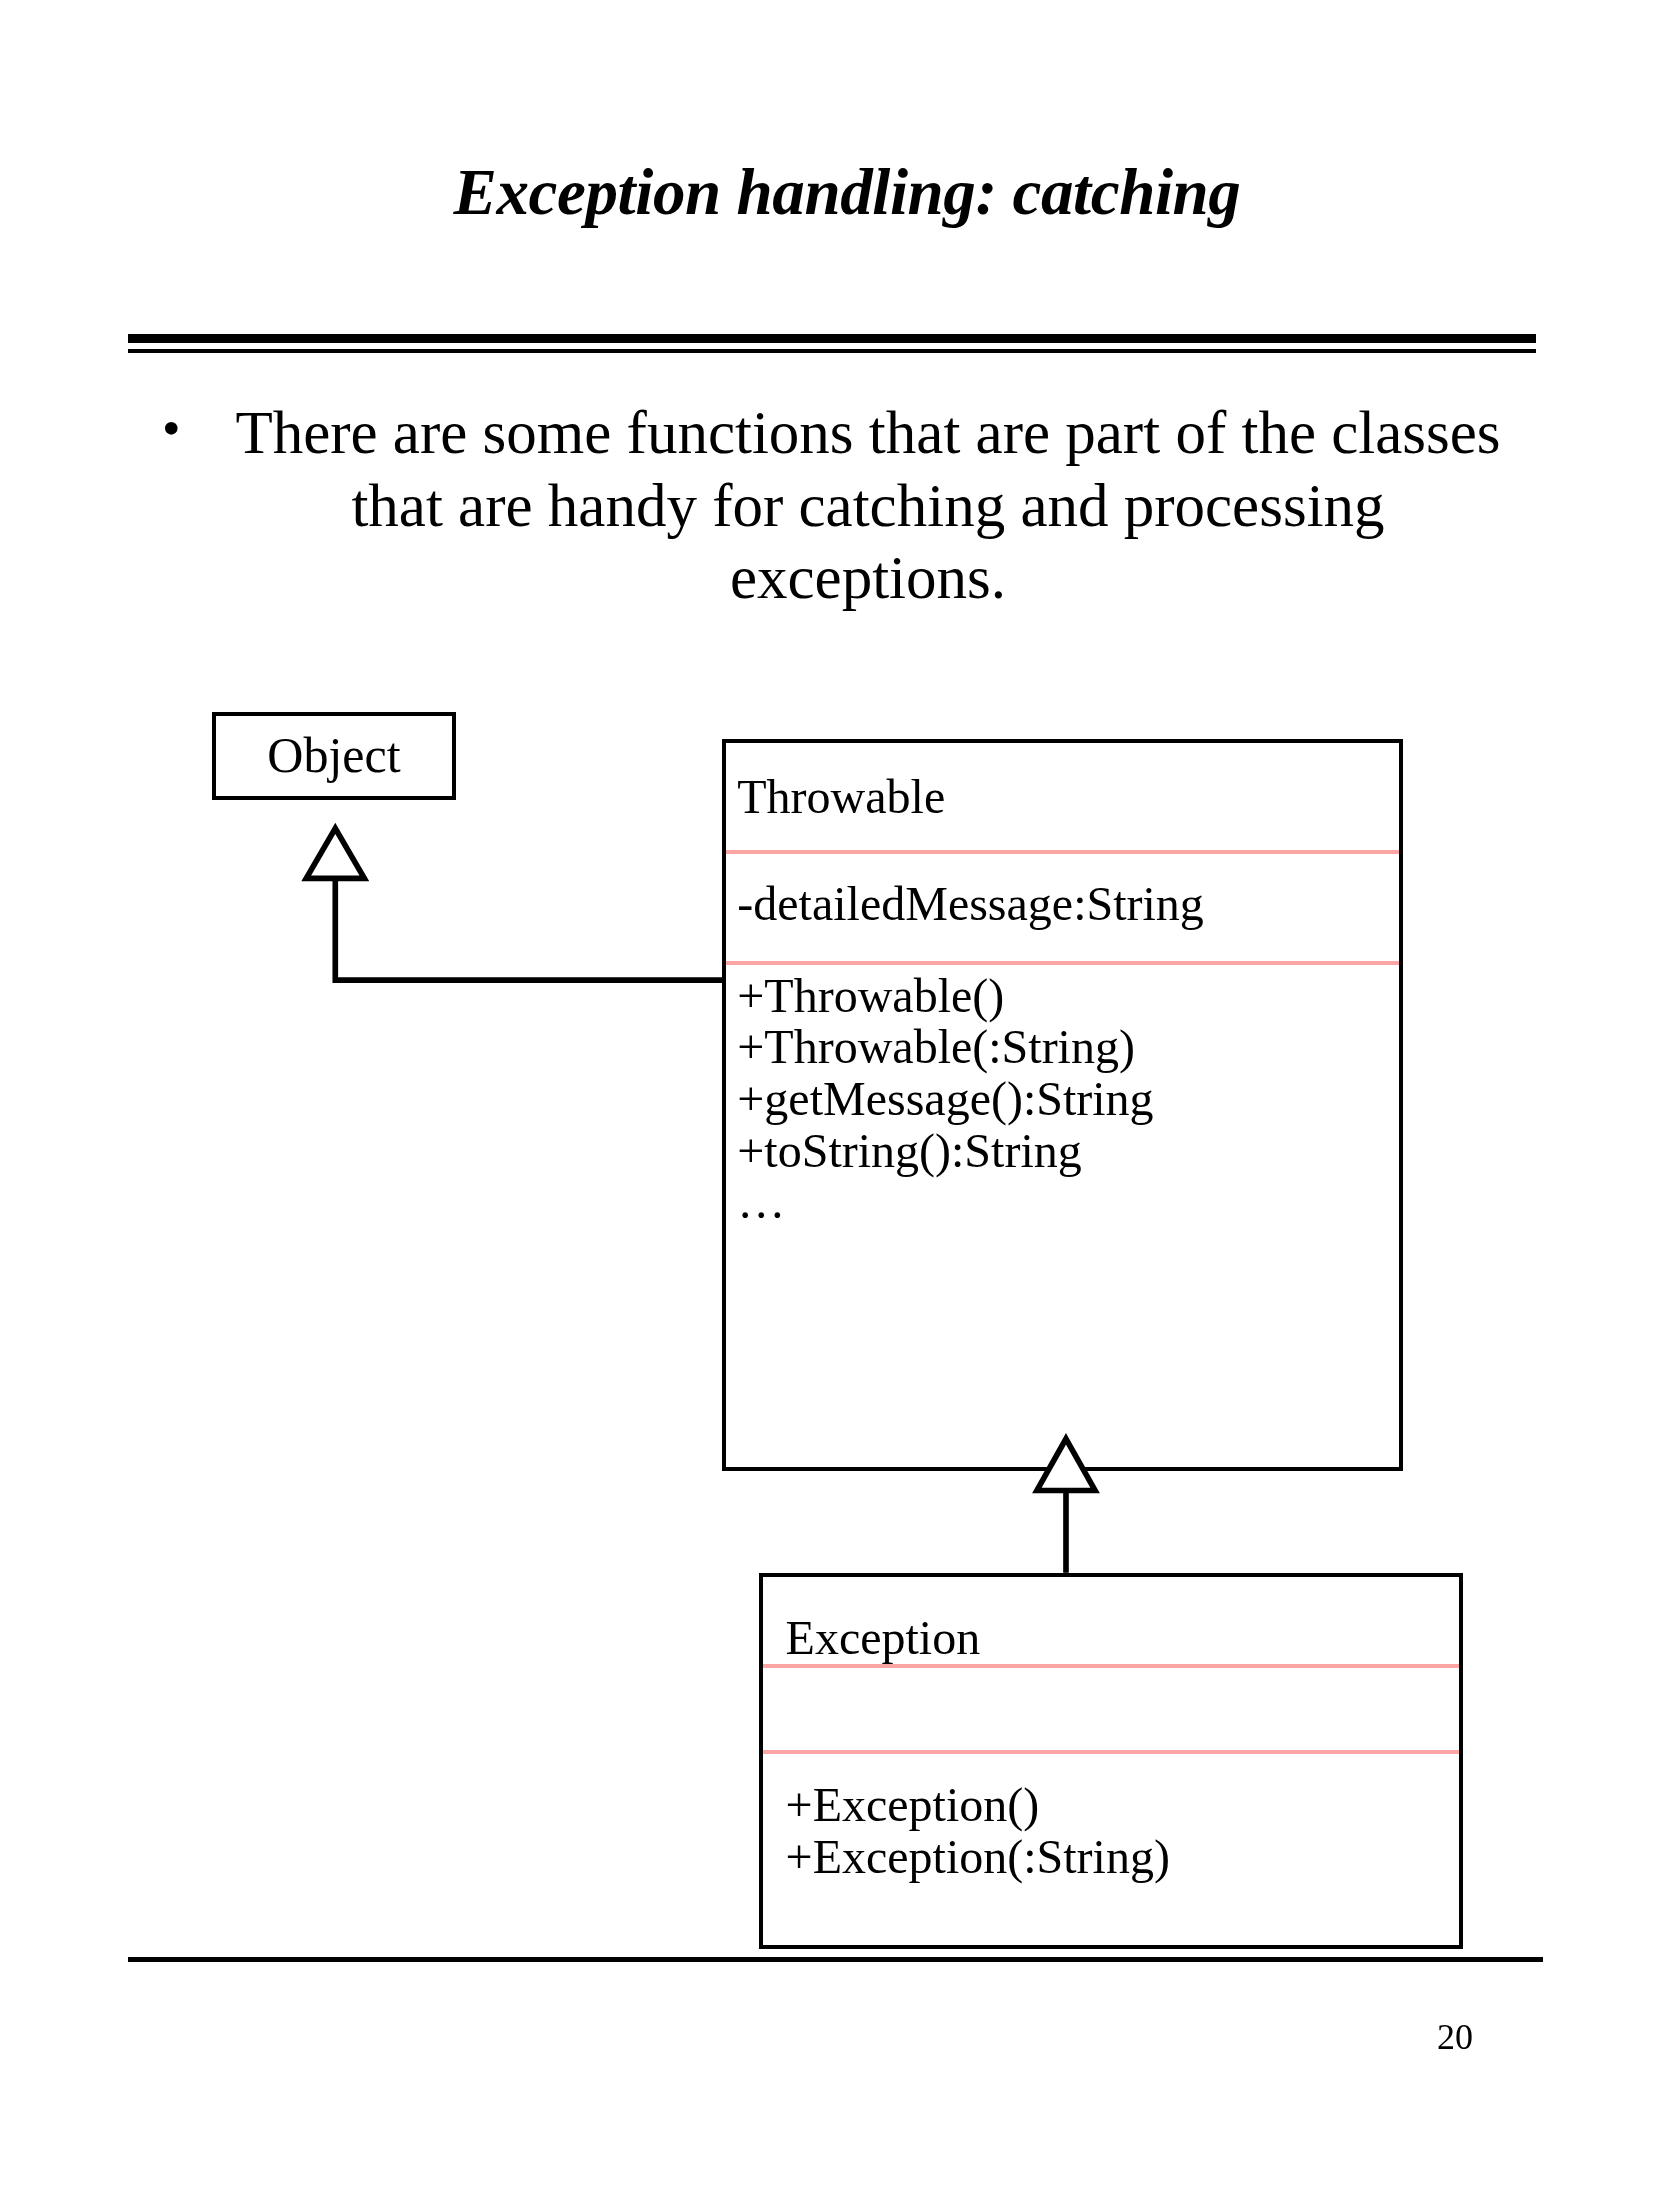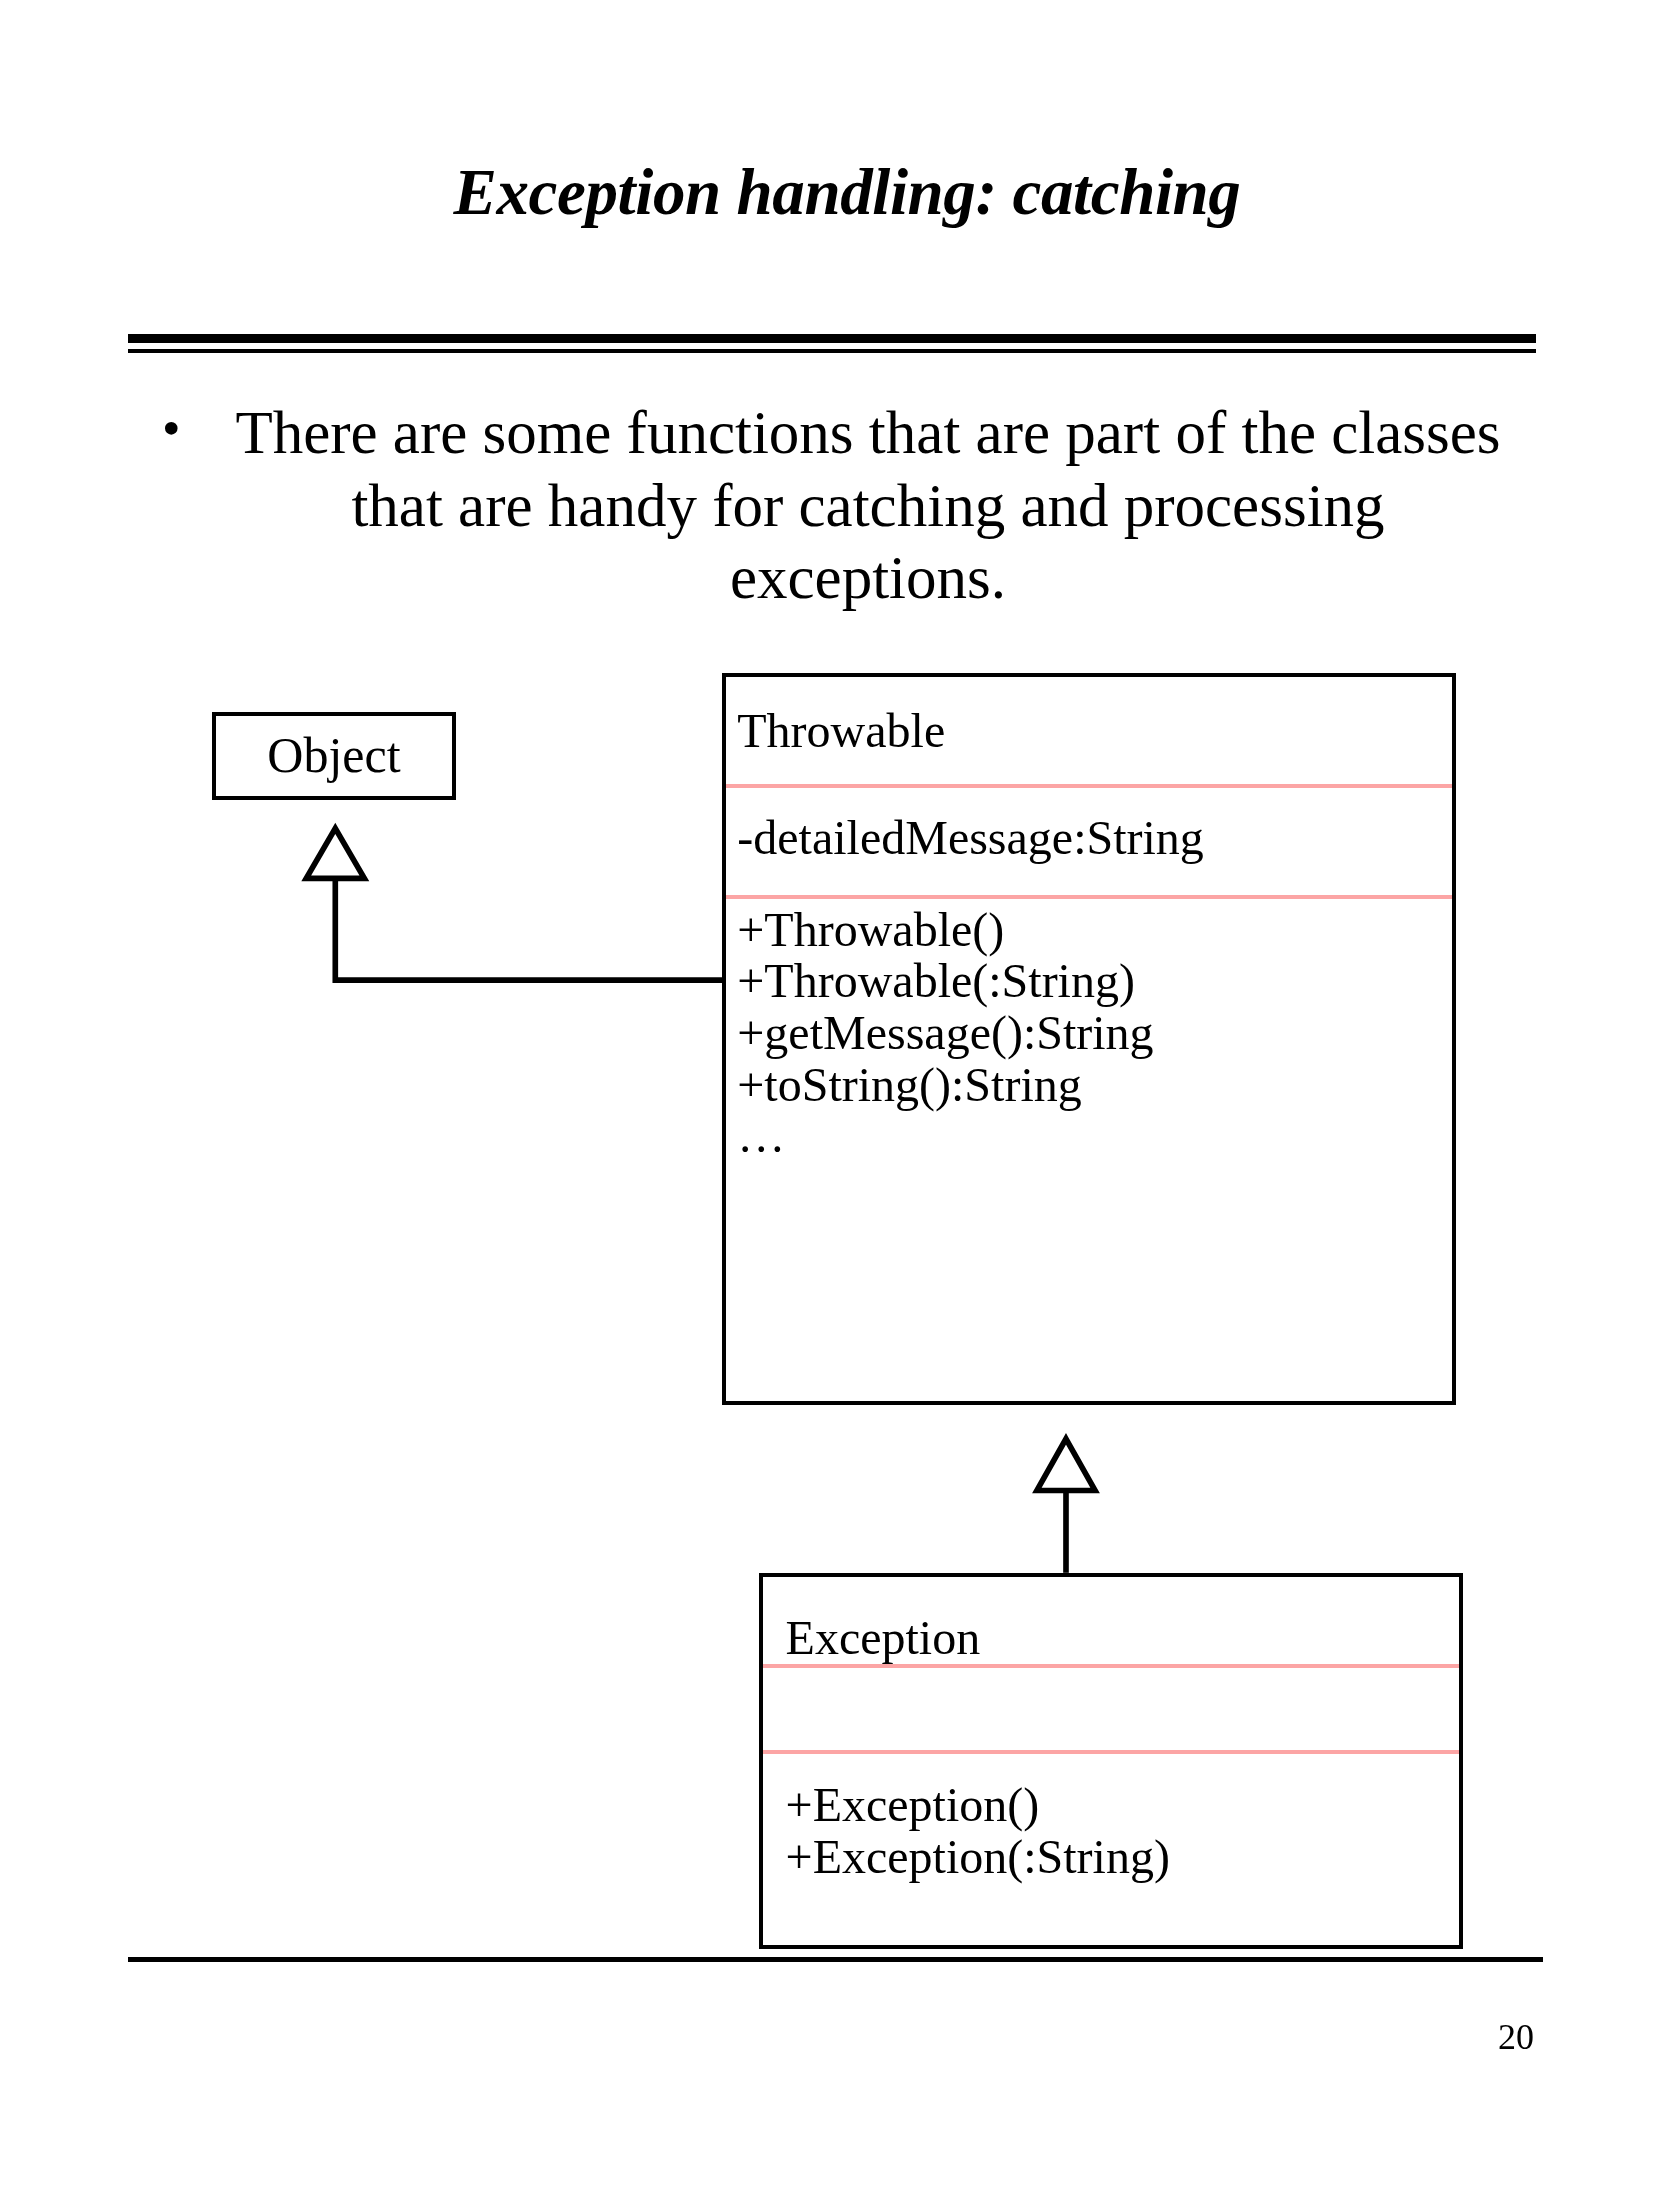--- a/index.html
+++ b/index.html
@@ -115,22 +115,22 @@
     height: 100%;
     display: flex;
     align-items: center;
     justify-content: center;
   }
   #box-object .uml-line { font-size: 50px; }
 
   
   #box-throwable {
     left: 722px;
-    top: 673px;
-    width: 734px;
+    top: 739px;
+    width: 681px;
     height: 732px;
   }
   #box-throwable .c-header {
     height: 107px;
     display: flex;
     align-items: center;
   }
   #box-throwable .c-attrs {
     height: 103px;
     display: flex;
@@ -180,21 +180,21 @@
     top: 1957px;
     width: 1415px;
     height: 4.8px;
     background: #000000;
   }
   .page-number {
     position: absolute;
     left: 1437px;
     top: 2019px;
     width: 97px;
-    text-align: right;
+    text-align: left;
     font-size: 36px;
     line-height: 1;
   }
 </style>
 </head>
 <body>
 
 <div class="slide-title">Exception handling: catching</div>
 
 <div class="title-rule title-rule-thick"></div>

